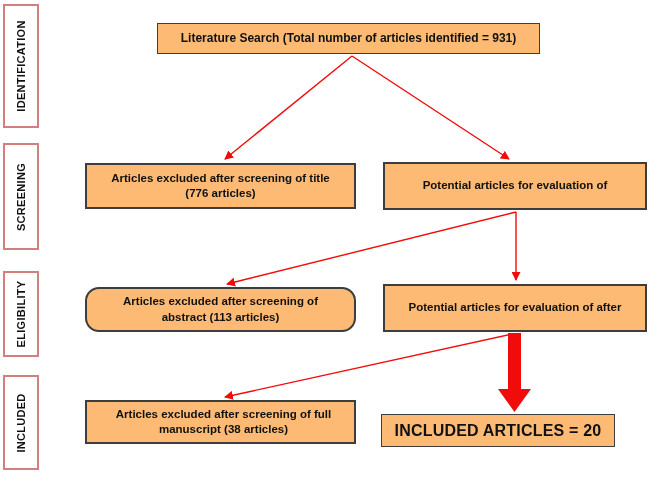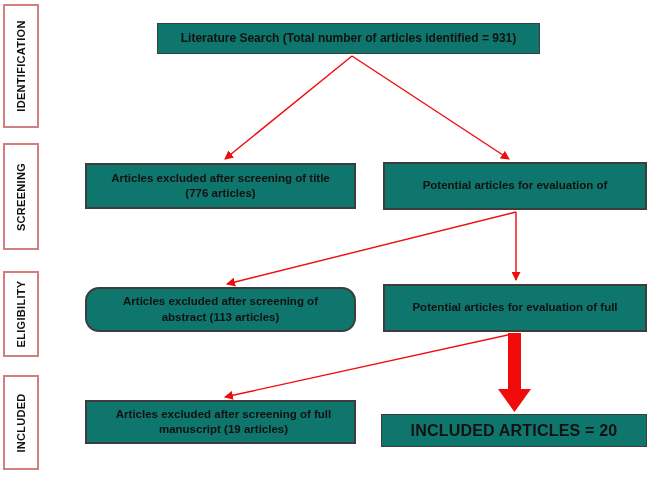--- a/index.html
+++ b/index.html
@@ -43,21 +43,21 @@
     font-weight: bold;
     font-size: 11px;
     letter-spacing: 0.3px;
     color: var(--text, #111111);
   }
 
   .fbox {
     position: absolute;
     box-sizing: border-box;
     border: 2px solid var(--box-border, #3d3d3d);
-    background: #0f766e;
+    background: #fdba74;
     display: flex;
     flex-direction: column;
     align-items: center;
     justify-content: center;
     text-align: center;
     font-weight: bold;
     font-size: 11.5px;
     line-height: 1.32;
     color: var(--text, #111111);
     z-index: 2;
@@ -110,25 +110,25 @@
   <div class="fbox" style="left:383px;top:162px;width:264px;height:48px;text-align:right;">
     <span>Potential articles for evaluation of</span>
   </div>
 
   <div class="fbox" style="left:85px;top:287px;width:271px;height:45px;border-radius:14px;">
     <span>Articles excluded after screening of</span>
     <span>abstract (113 articles)</span>
   </div>
 
   <div class="fbox" style="left:383px;top:284px;width:264px;height:48px;">
-    <span>Potential articles for evaluation of full</span>
+    <span>Potential articles for evaluation of after</span>
   </div>
 
   <div class="fbox" style="left:85px;top:400px;width:271px;height:44px;padding-left:12px;">
     <span>Articles excluded after screening of full</span>
-    <span>manuscript (19 articles)</span>
+    <span>manuscript (38 articles)</span>
   </div>
 
-  <div class="fbox includedbox" style="left:381px;top:414px;width:266px;height:33px;">
+  <div class="fbox includedbox" style="left:381px;top:414px;width:234px;height:33px;">
     <span>INCLUDED ARTICLES = 20</span>
   </div>
 
 </div>
 
 </body></html>

